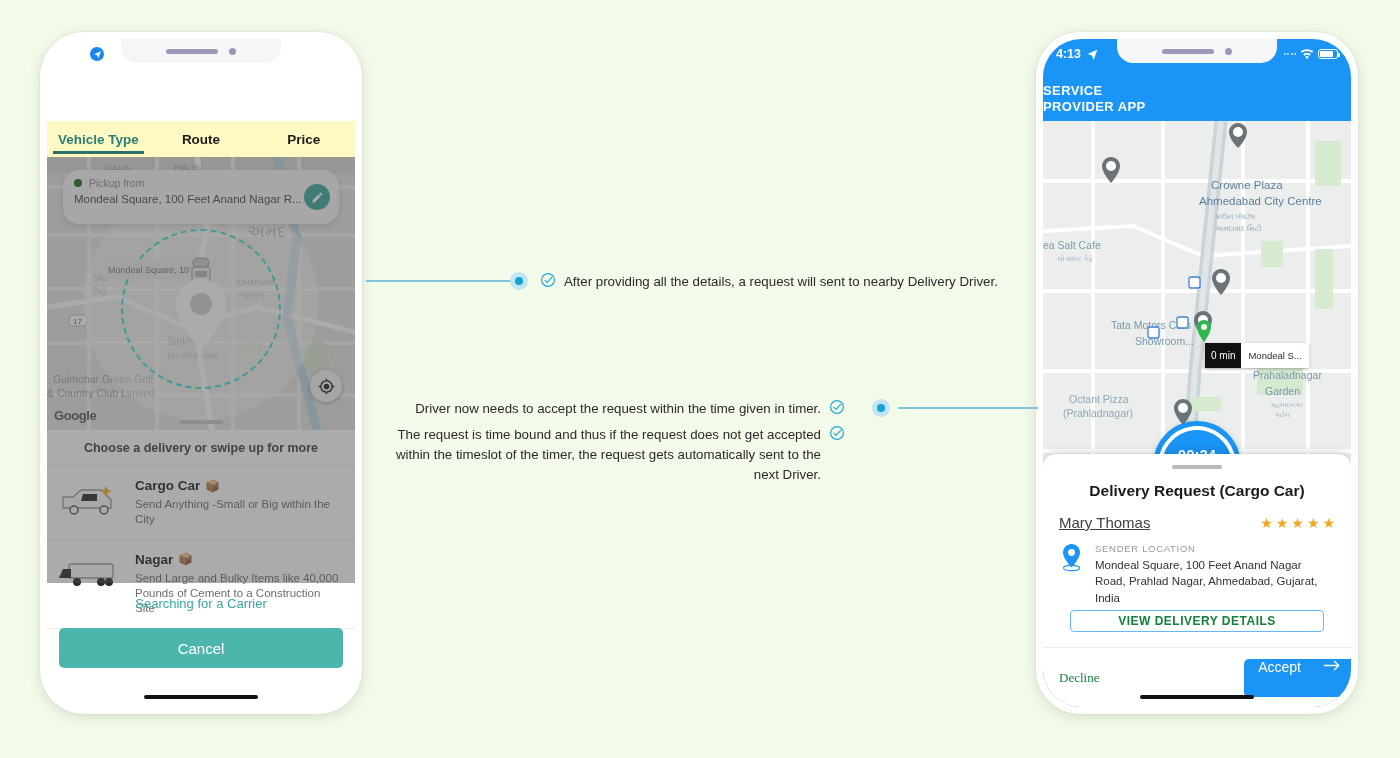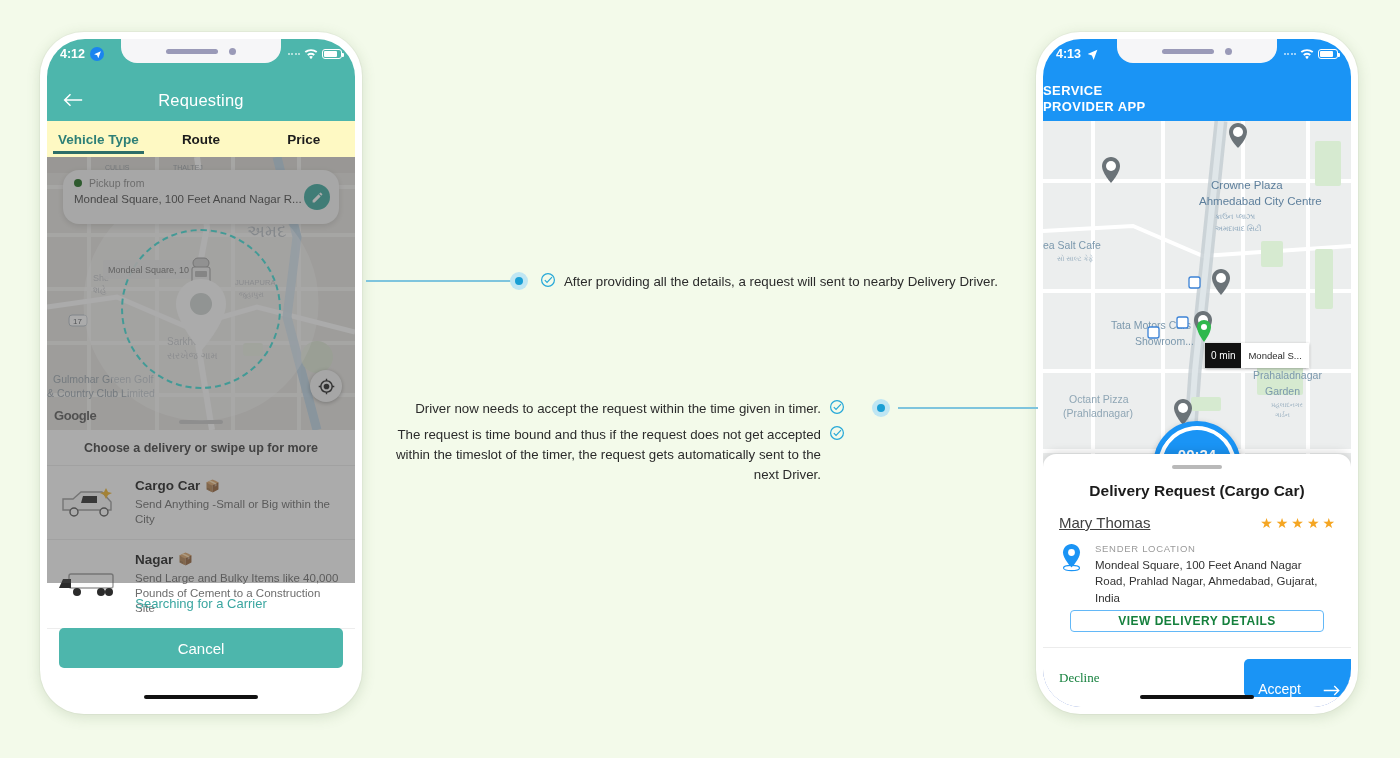--- a/index.html
+++ b/index.html
@@ -162,21 +162,21 @@
 
   .l-sheet {
     position: absolute; top: 391px; left: 0; right: 0; bottom: 0;
     background: #ffffff; z-index: 16;
   }
   .l-choose {
     height: 36px; display: flex; align-items: center; justify-content: center;
     font-size: 12.5px; font-weight: bold; color: #3d3d3d;
     border-bottom: 1px solid #ececec;
   }
-  .veh-row { display: flex; align-items: center; padding: 12px 14px 12px 10px; gap: 12px; border-bottom: 1px solid #ededed; }
+  .veh-row { display: flex; align-items: flex-start; padding: 12px 14px 12px 10px; gap: 12px; border-bottom: 1px solid #ededed; }
   .veh-img { width: 66px; height: 44px; flex: none; display: flex; align-items: center; justify-content: center; }
   .veh-img svg { width: 100%; height: 100%; }
   .veh-name { font-size: 13.5px; font-weight: bold; color: #1d1d1d; display: flex; align-items: center; gap: 5px; }
   .veh-name .boxemoji { font-size: 12px; }
   .veh-desc { font-size: 11.5px; color: #6d6d6d; margin-top: 4px; line-height: 1.3; }
 
   .l-search-txt {
     position: absolute; bottom: 96px; left: 0; right: 0; text-align: center;
     font-size: 13px; color: #3aa6a0;
   }
@@ -253,21 +253,21 @@
     color: #15803d; font-size: 12px; font-weight: bold; letter-spacing: .5px;
     font-family: inherit; cursor: pointer;
   }
   .r-foot {
     position: absolute; left: 0; right: 0; bottom: 0; height: 60px;
     border-top: 1px solid #ececec; display: flex; align-items: center;
     justify-content: space-between; padding: 0 0 0 16px;
   }
   .r-decline { font-size: 13px; color: #15803d; cursor: pointer; background:none;border:none;font-family:Liberation Serif, serif; }
   .r-accept {
-    display: flex; align-items: flex-end; gap: 22px;
+    display: flex; align-items: flex-start; gap: 22px;
     background: #1a94f5; color: #fff; border: none; border-radius: 5px;
     height: 38px; padding: 0 14px; margin-right: -4px; font-size: 14px;
     font-family: inherit; cursor: pointer;
   }
   .r-accept svg { width: 18px; height: 13px; }
 
   
   .ann-line { position: absolute; height: 2px; background: #7ec4dd; z-index: 5; }
   .ann-dot {
     position: absolute; width: 18px; height: 18px; border-radius: 50%;
@@ -407,28 +407,20 @@
       </div>
 
       <div class="l-dim"></div>
 
       <div class="l-tabs">
         <div class="l-tab active">Vehicle Type</div>
         <div class="l-tab">Route</div>
         <div class="l-tab">Price</div>
       </div>
 
-      <div class="l-header">
-        <div class="l-back">
-          <svg viewBox="0 0 24 18" fill="none" stroke="#fff" stroke-width="1.8">
-              <path d="M9 2L2 9l7 7M2 9h21"></path>
-            </svg>
-        </div>
-        <div class="title">Requesting</div>
-      </div>
 
       <div class="statusbar">
         <div class="left">
           <span>4:12</span>
           <span class="loc-arrow">
             <svg viewBox="0 0 24 24" fill="#fff">
                 <path d="M21 3L3 11l8 3 3 8z"></path>
               </svg>
           </span>
         </div>

